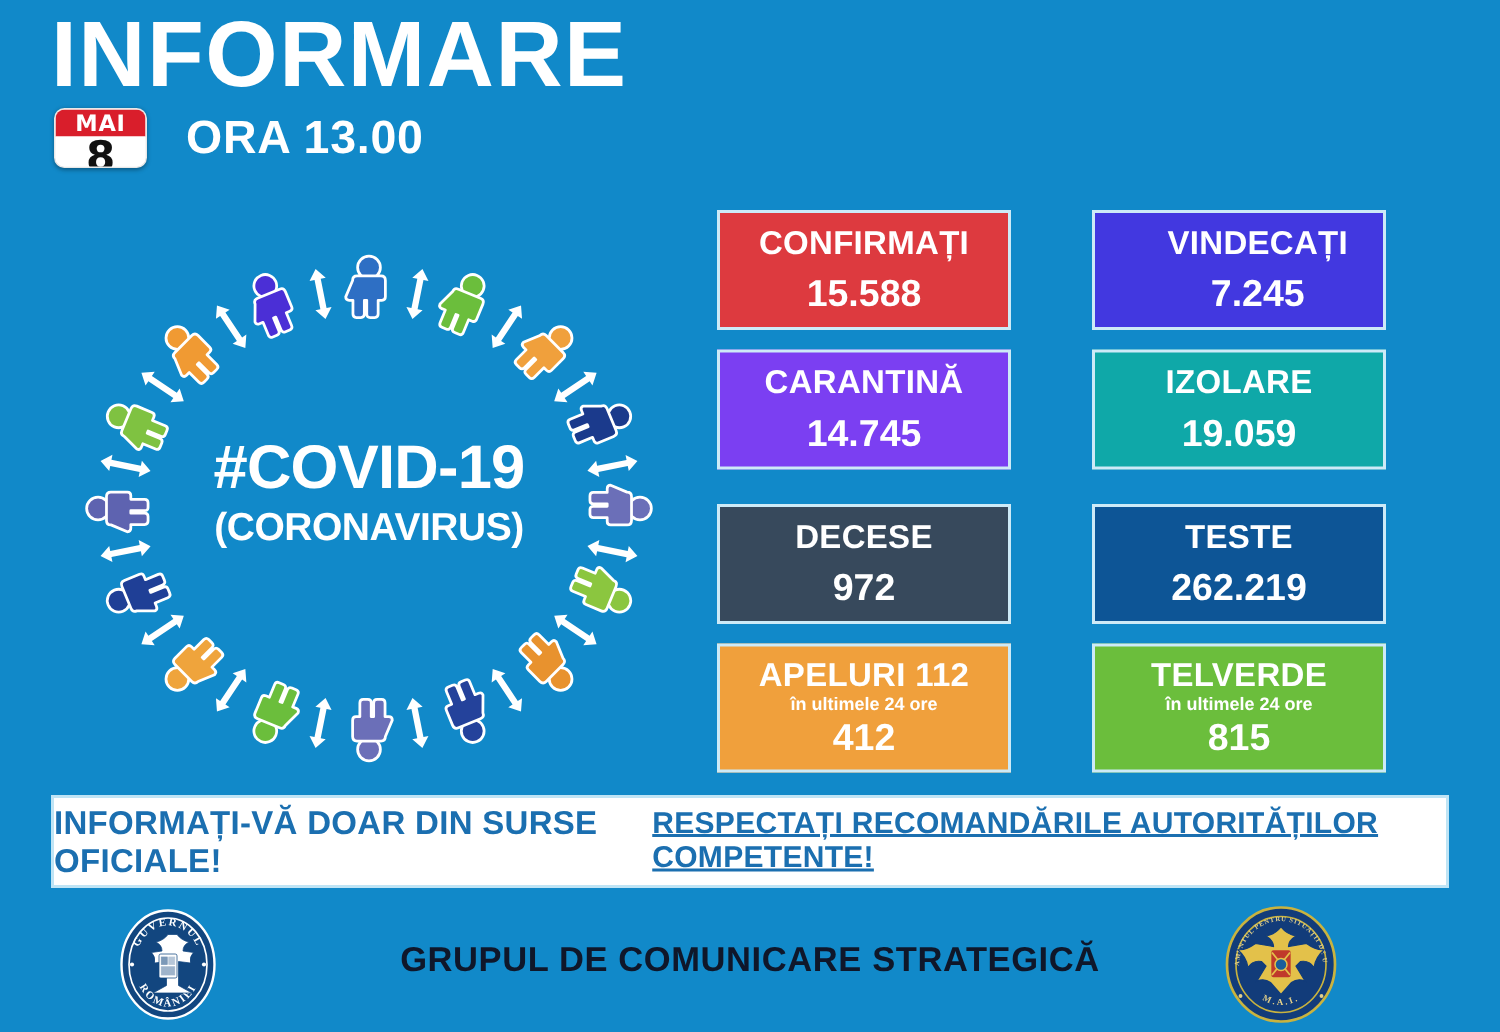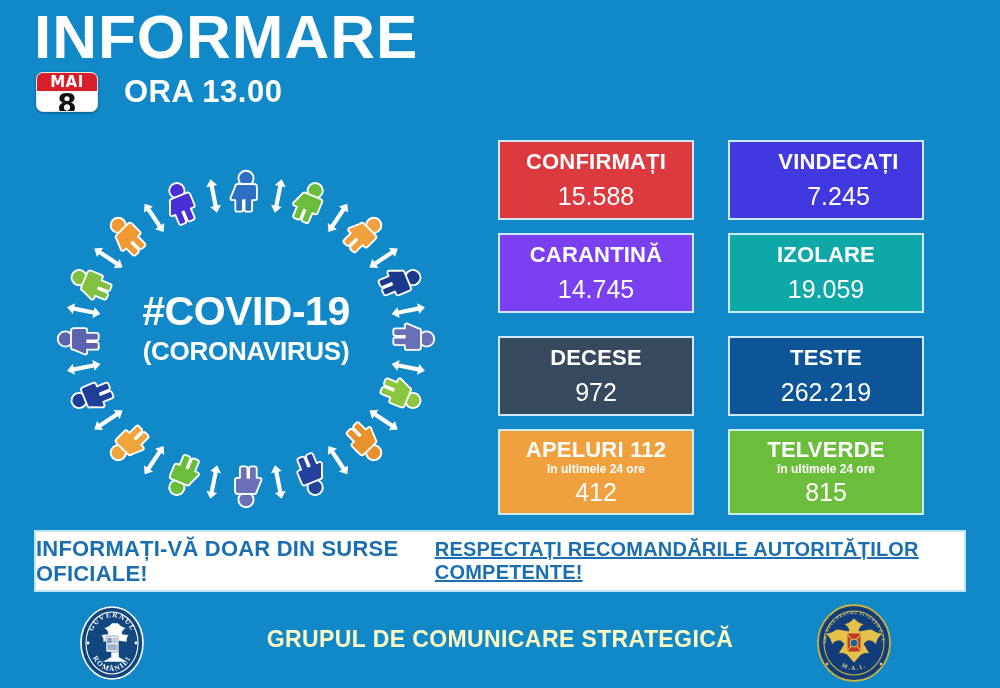--- a/index.html
+++ b/index.html
@@ -55,45 +55,45 @@
 
   
   #cards { position:absolute; left:478px; top:140px; width:450px; height:380px; }
   .card {
     position:absolute; width:196px; border:2px solid #CDEAF7;
     color:#ffffff; text-align:center;
     display:flex; flex-direction:column; align-items:center; justify-content:center;
   }
   .card .lbl  { font-size:22px; font-weight:bold; letter-spacing:.2px; line-height:1.1; }
   .card .sub  { font-size:12px; font-weight:bold; line-height:1.1; margin-top:1px; }
-  .card .val  { font-size:25px; font-weight:normal; line-height:1.1; margin-top:9px; }
+  .card .val  { font-size:25px; font-weight:bold; line-height:1.1; margin-top:9px; }
   .card.compact .val { margin-top:3px; }
 
-  .col-l { left:0;margin-left:20px; }
+  .col-l { left:0; }
   .col-r { left:250px; }
   .row-1 { top:0;   height:80px; }
   .row-2 { top:93px;  height:80px; }
   .row-3 { top:196px; height:80px; }
   .row-4 { top:289px; height:86px; }
 
   
   #notice {
     position:absolute; left:34px; top:530px; width:932px; height:62px;
     background:#ffffff; border:2px solid #BFE4F5;
     display:flex; align-items:center; justify-content:center;
     color:#1B6FB0;
   }
   #notice-l1 { font-size:22px; font-weight:bold; letter-spacing:.2px; line-height:1.15; }
   #notice-l2 { font-size:20px; font-weight:bold; letter-spacing:.2px; line-height:1.15;text-decoration:underline; }
 
   
   #footer { position:absolute; left:0; top:598px; width:1000px; height:90px; }
   #footer-text {
     position:absolute; left:0; top:28px; width:1000px; text-align:center;
-    font-size:23px; font-weight:bold; color:#fef9c3; letter-spacing:.4px;
+    font-size:23px; font-weight:bold; color:#0f172a; letter-spacing:.4px;
   }
   #seal-gov  { position:absolute; left:78px;  top:604px; width:68px; height:78px; }
   #seal-dsu  { position:absolute; left:815px; top:602px; width:78px; height:82px; }
 </style>
 </head>
 <body>
 
 <div id="header">
   <div id="title">INFORMARE</div>
 

